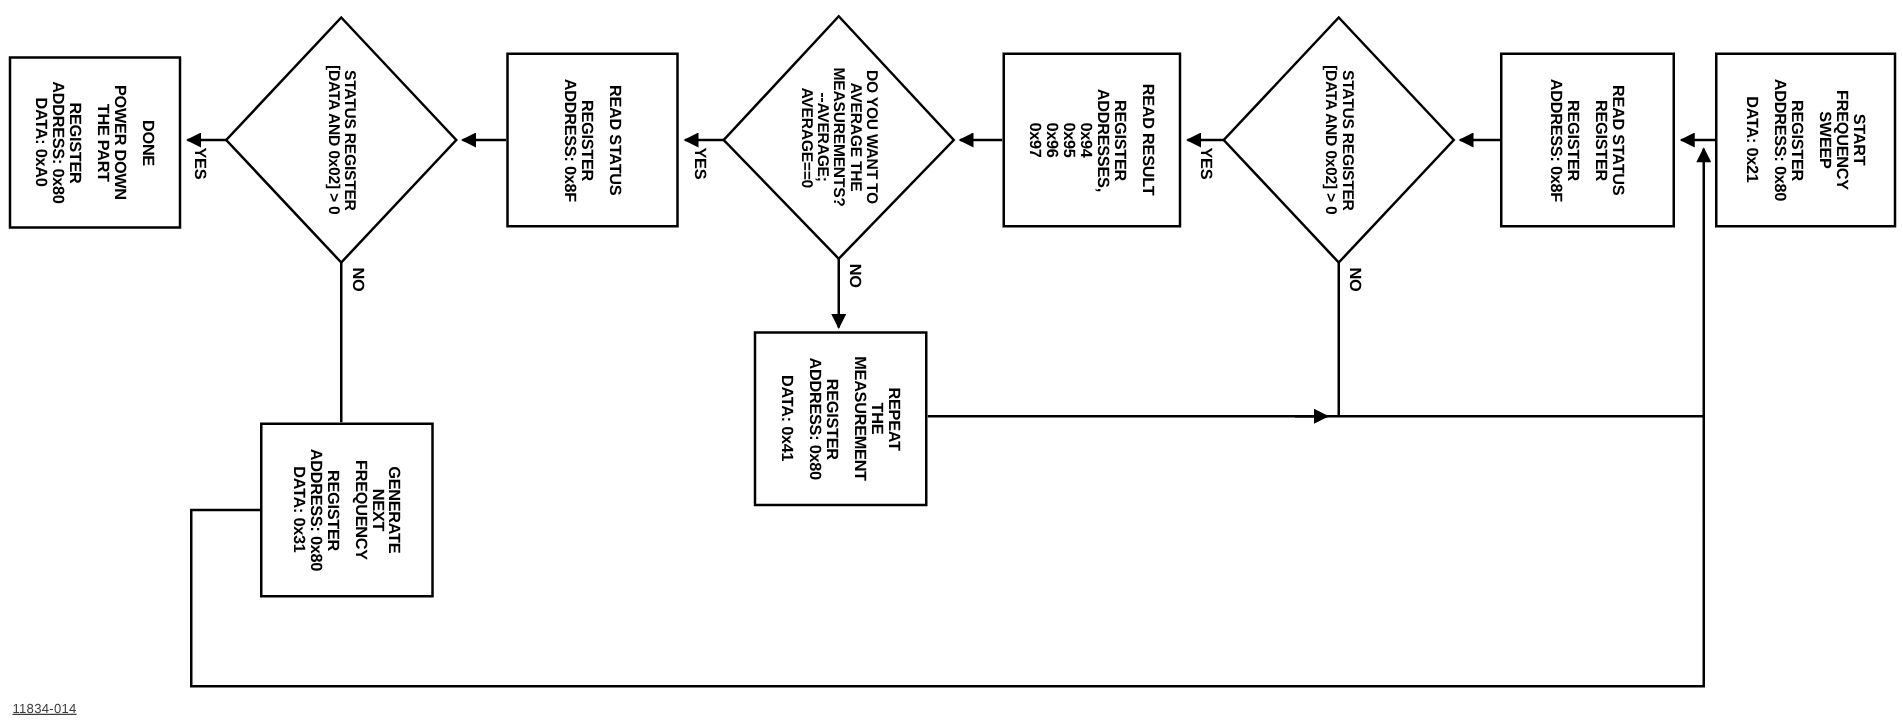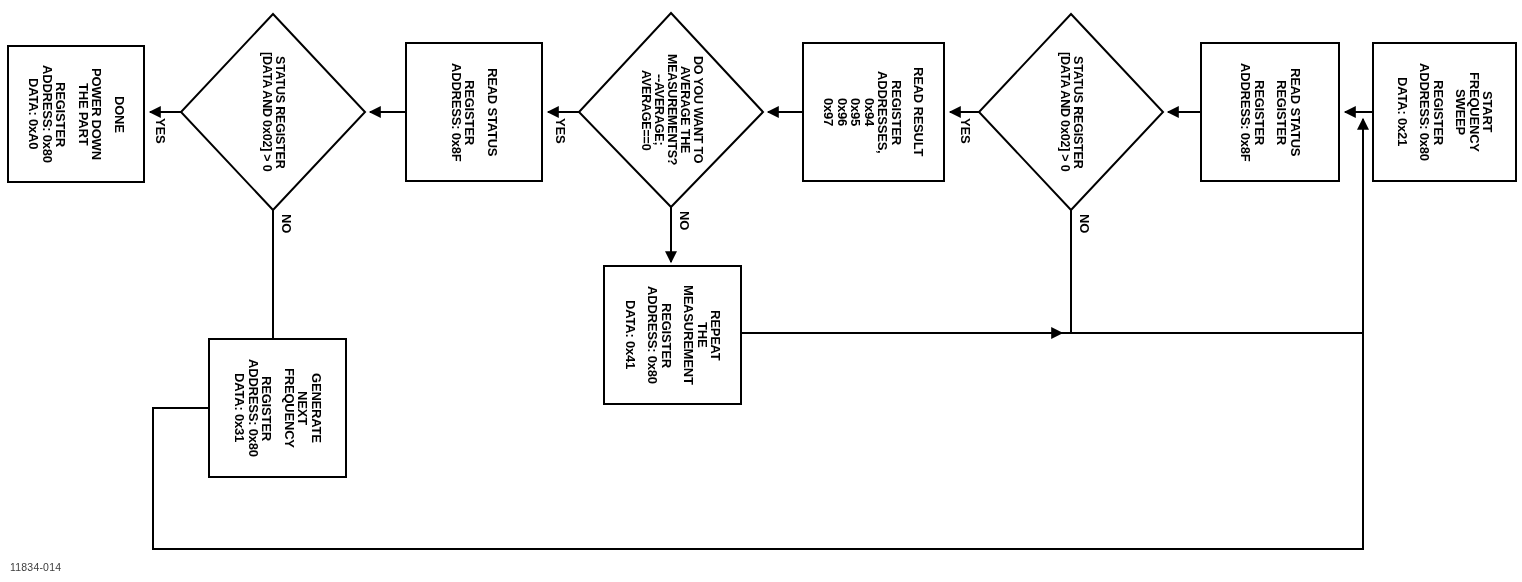--- a/index.html
+++ b/index.html
@@ -41,20 +41,21 @@
     font-size:13px;
     letter-spacing:-0.2px;
     color:#000;
   }
   .fig-num{
     position:absolute;
     left:10px;top:561px;
     font-size:10.5px;
     color:#3d3d3d;
     letter-spacing:0.2px;
+    text-decoration:underline;
   }
 </style>
 </head>
 <body>
 
 <div id="canvas">
 
   <svg id="wires" viewBox="0 0 1522 582" xmlns="http://www.w3.org/2000/svg">
     <defs>
       <marker id="ah" viewBox="0 0 10 10" refX="9" refY="5" markerWidth="7" markerHeight="6" orient="auto-start-reverse">

